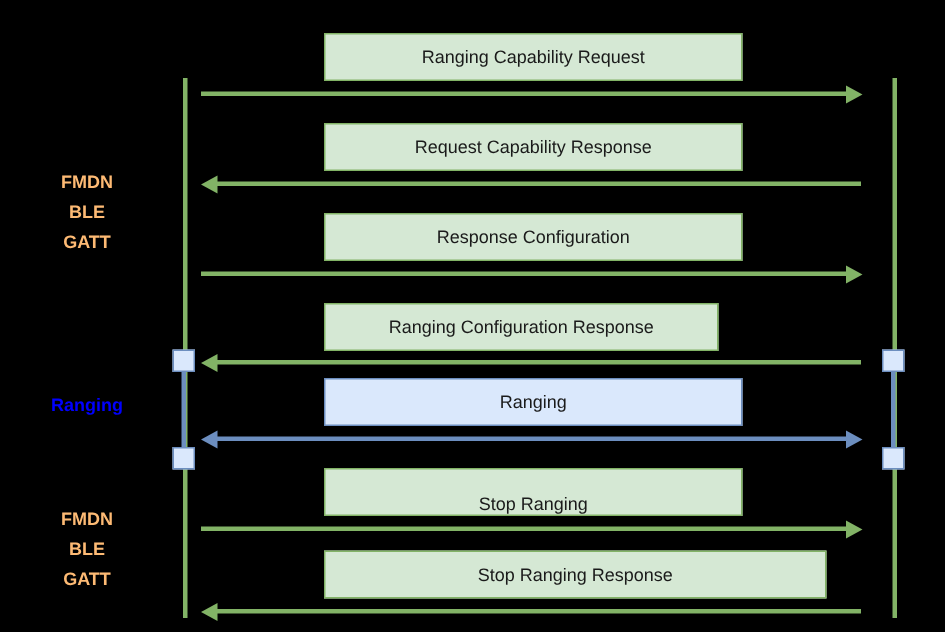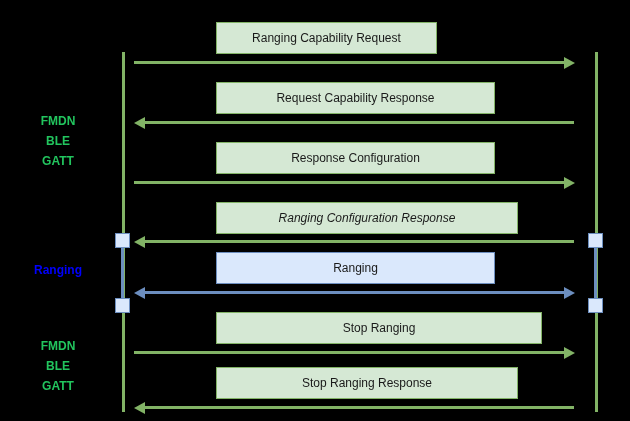--- a/index.html
+++ b/index.html
@@ -25,21 +25,21 @@
 
   
   .phase-label {
     position: absolute;
     text-align: center;
     font-weight: bold;
     font-size: 12px;
     line-height: 20px;
     white-space: pre-line;
   }
-  .phase-label.green { color: #22c55e; }
+  .phase-label.green { color: #fdba74; }
   .phase-label.blue  { color: #0000ff; }
 
   
   .msg-box {
     position: absolute;
     box-sizing: border-box;
     display: flex;
     align-items: center;
     justify-content: center;
     font-size: 12px;
@@ -100,52 +100,52 @@
 
   <div class="phase-label green" id="phase-0" style="left: 28px; top: 111px; width: 60px;">FMDN
 BLE
 GATT</div>
   <div class="phase-label blue" id="phase-1" style="left: 28px; top: 260px; width: 60px;">Ranging</div>
   <div class="phase-label green" id="phase-2" style="left: 28px; top: 336px; width: 60px;">FMDN
 BLE
 GATT</div>
 
   <div id="messages-layer">
-      <div class="msg-box green" style="left: 216px; top: 22px; width: 221px; height: 32px;">
+      <div class="msg-box green" style="left: 216px; top: 22px; width: 279px; height: 32px;">
         <span>Ranging Capability Request</span>
       </div>
       <div class="arrow-line green" style="left: 134px; top: 61px; width: 431px;"></div>
       <div class="arrow-head right green" style="left: 564px; top: 57px;"></div>
       <div class="msg-box green" style="left: 216px; top: 82px; width: 279px; height: 32px;">
         <span>Request Capability Response</span>
       </div>
       <div class="arrow-line green" style="left: 143px; top: 121px; width: 431px;"></div>
       <div class="arrow-head left green" style="left: 134px; top: 117px;"></div>
       <div class="msg-box green" style="left: 216px; top: 142px; width: 279px; height: 32px;">
         <span>Response Configuration</span>
       </div>
       <div class="arrow-line green" style="left: 134px; top: 181px; width: 431px;"></div>
       <div class="arrow-head right green" style="left: 564px; top: 177px;"></div>
-      <div class="msg-box green" style="left: 216px; top: 202px; width: 302px; height: 32px; font-style: italic;">
+      <div class="msg-box green" style="left: 216px; top: 202px; width: 263px; height: 32px;">
         <span>Ranging Configuration Response</span>
       </div>
       <div class="arrow-line green" style="left: 143px; top: 240px; width: 431px;"></div>
       <div class="arrow-head left green" style="left: 134px; top: 236px;"></div>
       <div class="msg-box blue" style="left: 216px; top: 252px; width: 279px; height: 32px;">
         <span>Ranging</span>
       </div>
       <div class="arrow-line blue" style="left: 143px; top: 291px; width: 422px;"></div>
       <div class="arrow-head right blue" style="left: 564px; top: 287px;"></div>
       <div class="arrow-head left blue" style="left: 134px; top: 287px;"></div>
-      <div class="msg-box green" style="left: 216px; top: 312px; width: 326px; height: 32px;">
+      <div class="msg-box green" style="left: 216px; top: 312px; width: 279px; height: 32px; align-items: flex-end;">
         <span>Stop Ranging</span>
       </div>
       <div class="arrow-line green" style="left: 134px; top: 351px; width: 431px;"></div>
       <div class="arrow-head right green" style="left: 564px; top: 347px;"></div>
-      <div class="msg-box green" style="left: 216px; top: 367px; width: 302px; height: 32px;">
+      <div class="msg-box green" style="left: 216px; top: 367px; width: 335px; height: 32px;">
         <span>Stop Ranging Response</span>
       </div>
       <div class="arrow-line green" style="left: 143px; top: 406px; width: 431px;"></div>
       <div class="arrow-head left green" style="left: 134px; top: 402px;"></div>
     </div>
 
   <div id="activations-layer">
       <div class="activation-line" style="left: 121px; top: 240px; height: 65px;"></div>
       <div class="activation-node" style="left: 115px; top: 233px;"></div>
       <div class="activation-node" style="left: 115px; top: 298px;"></div>

